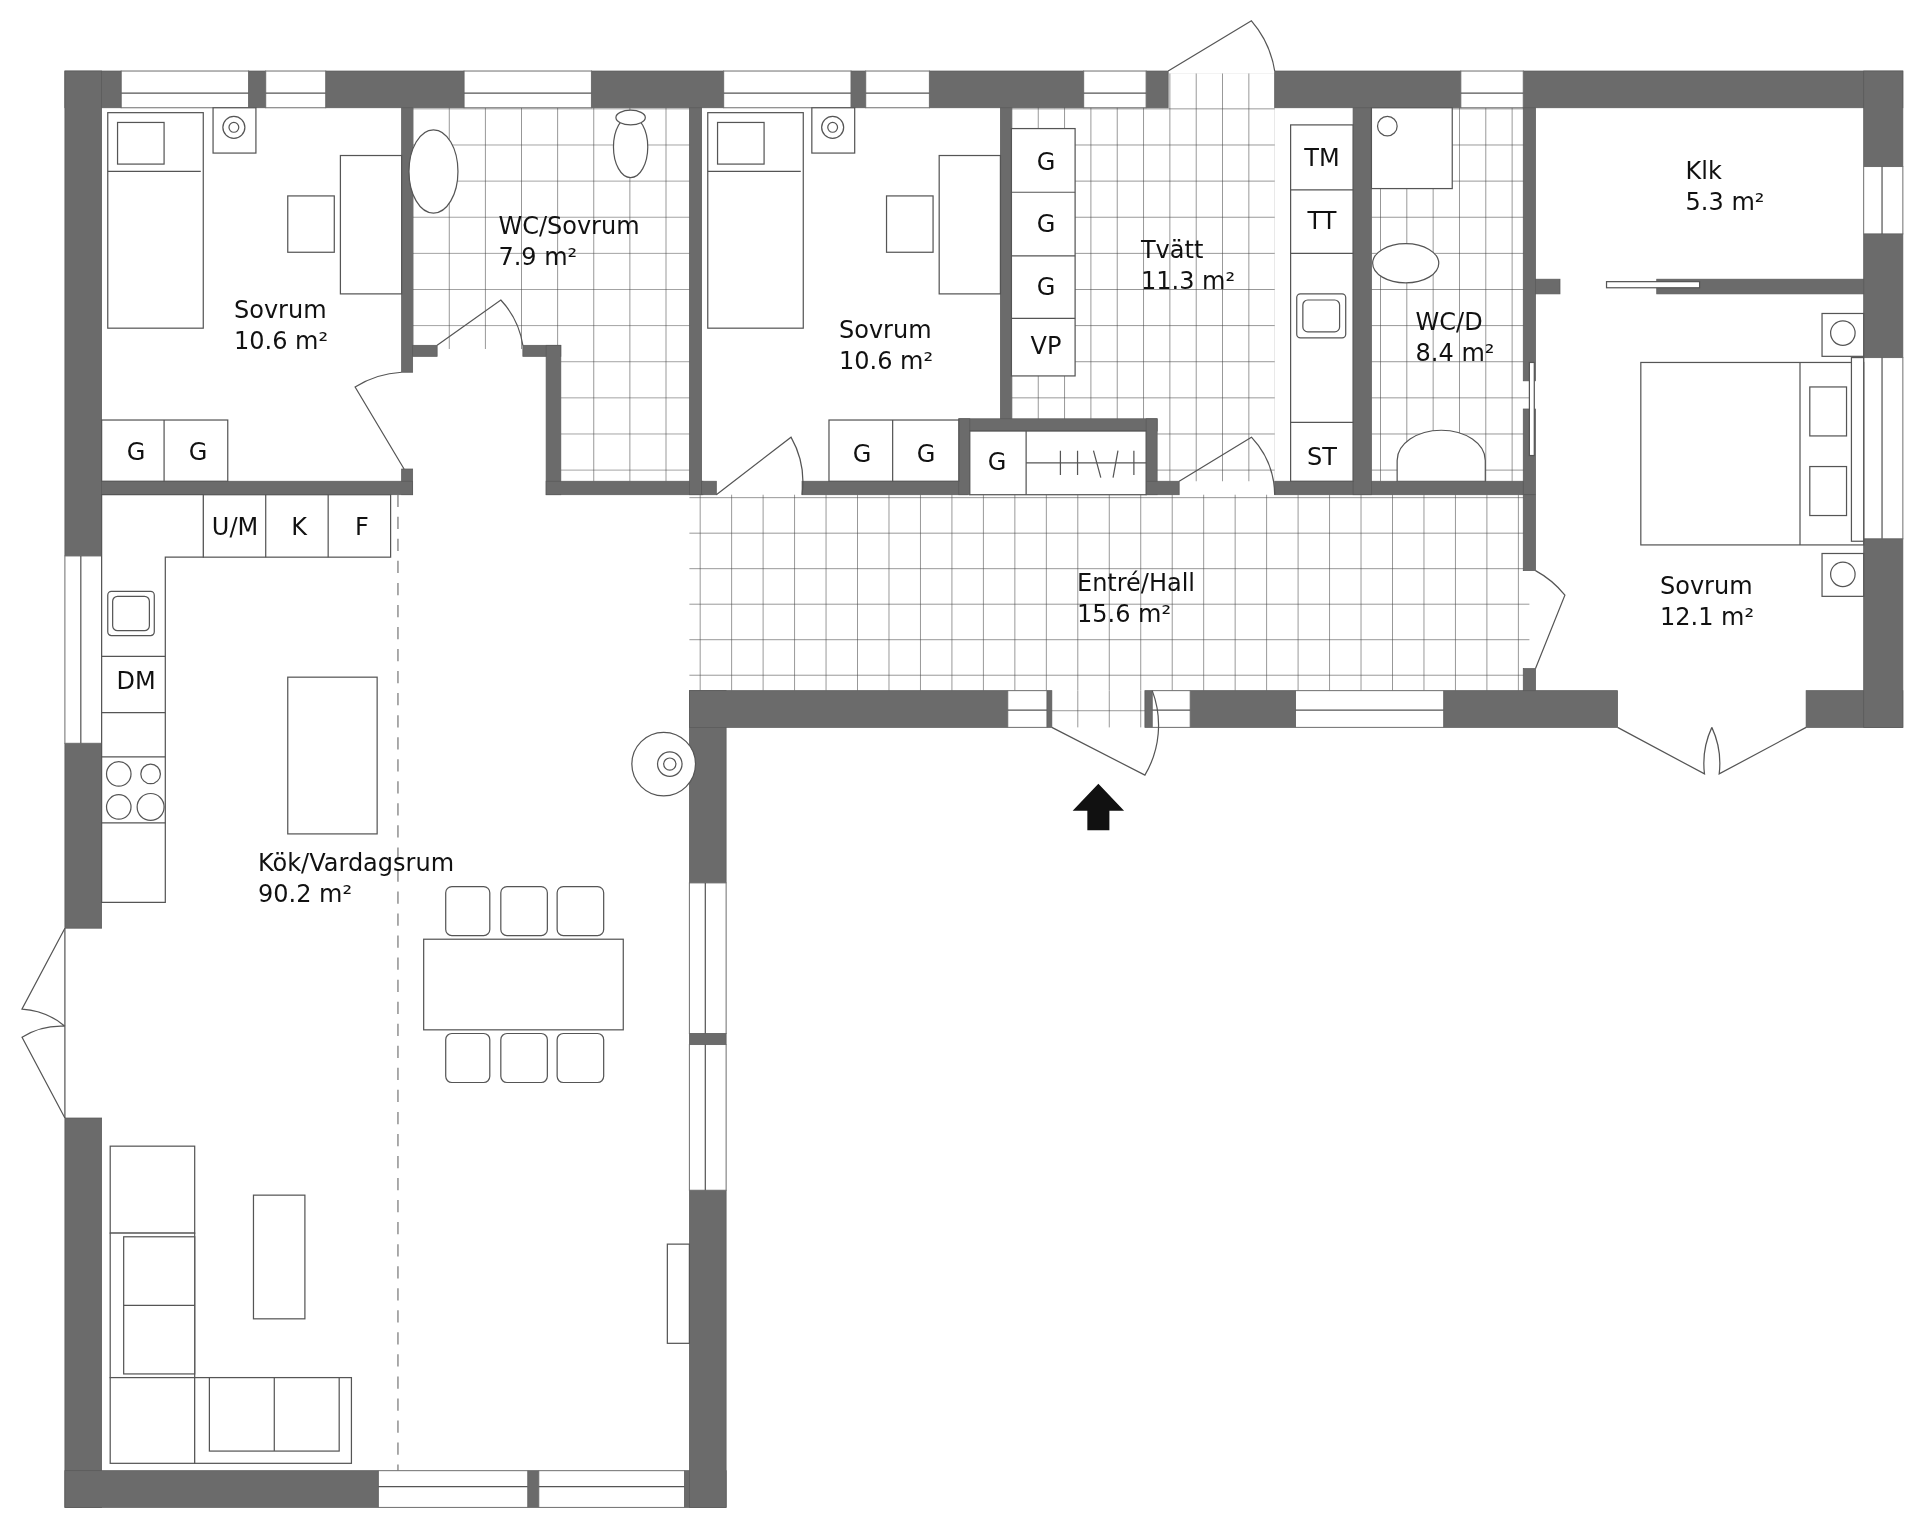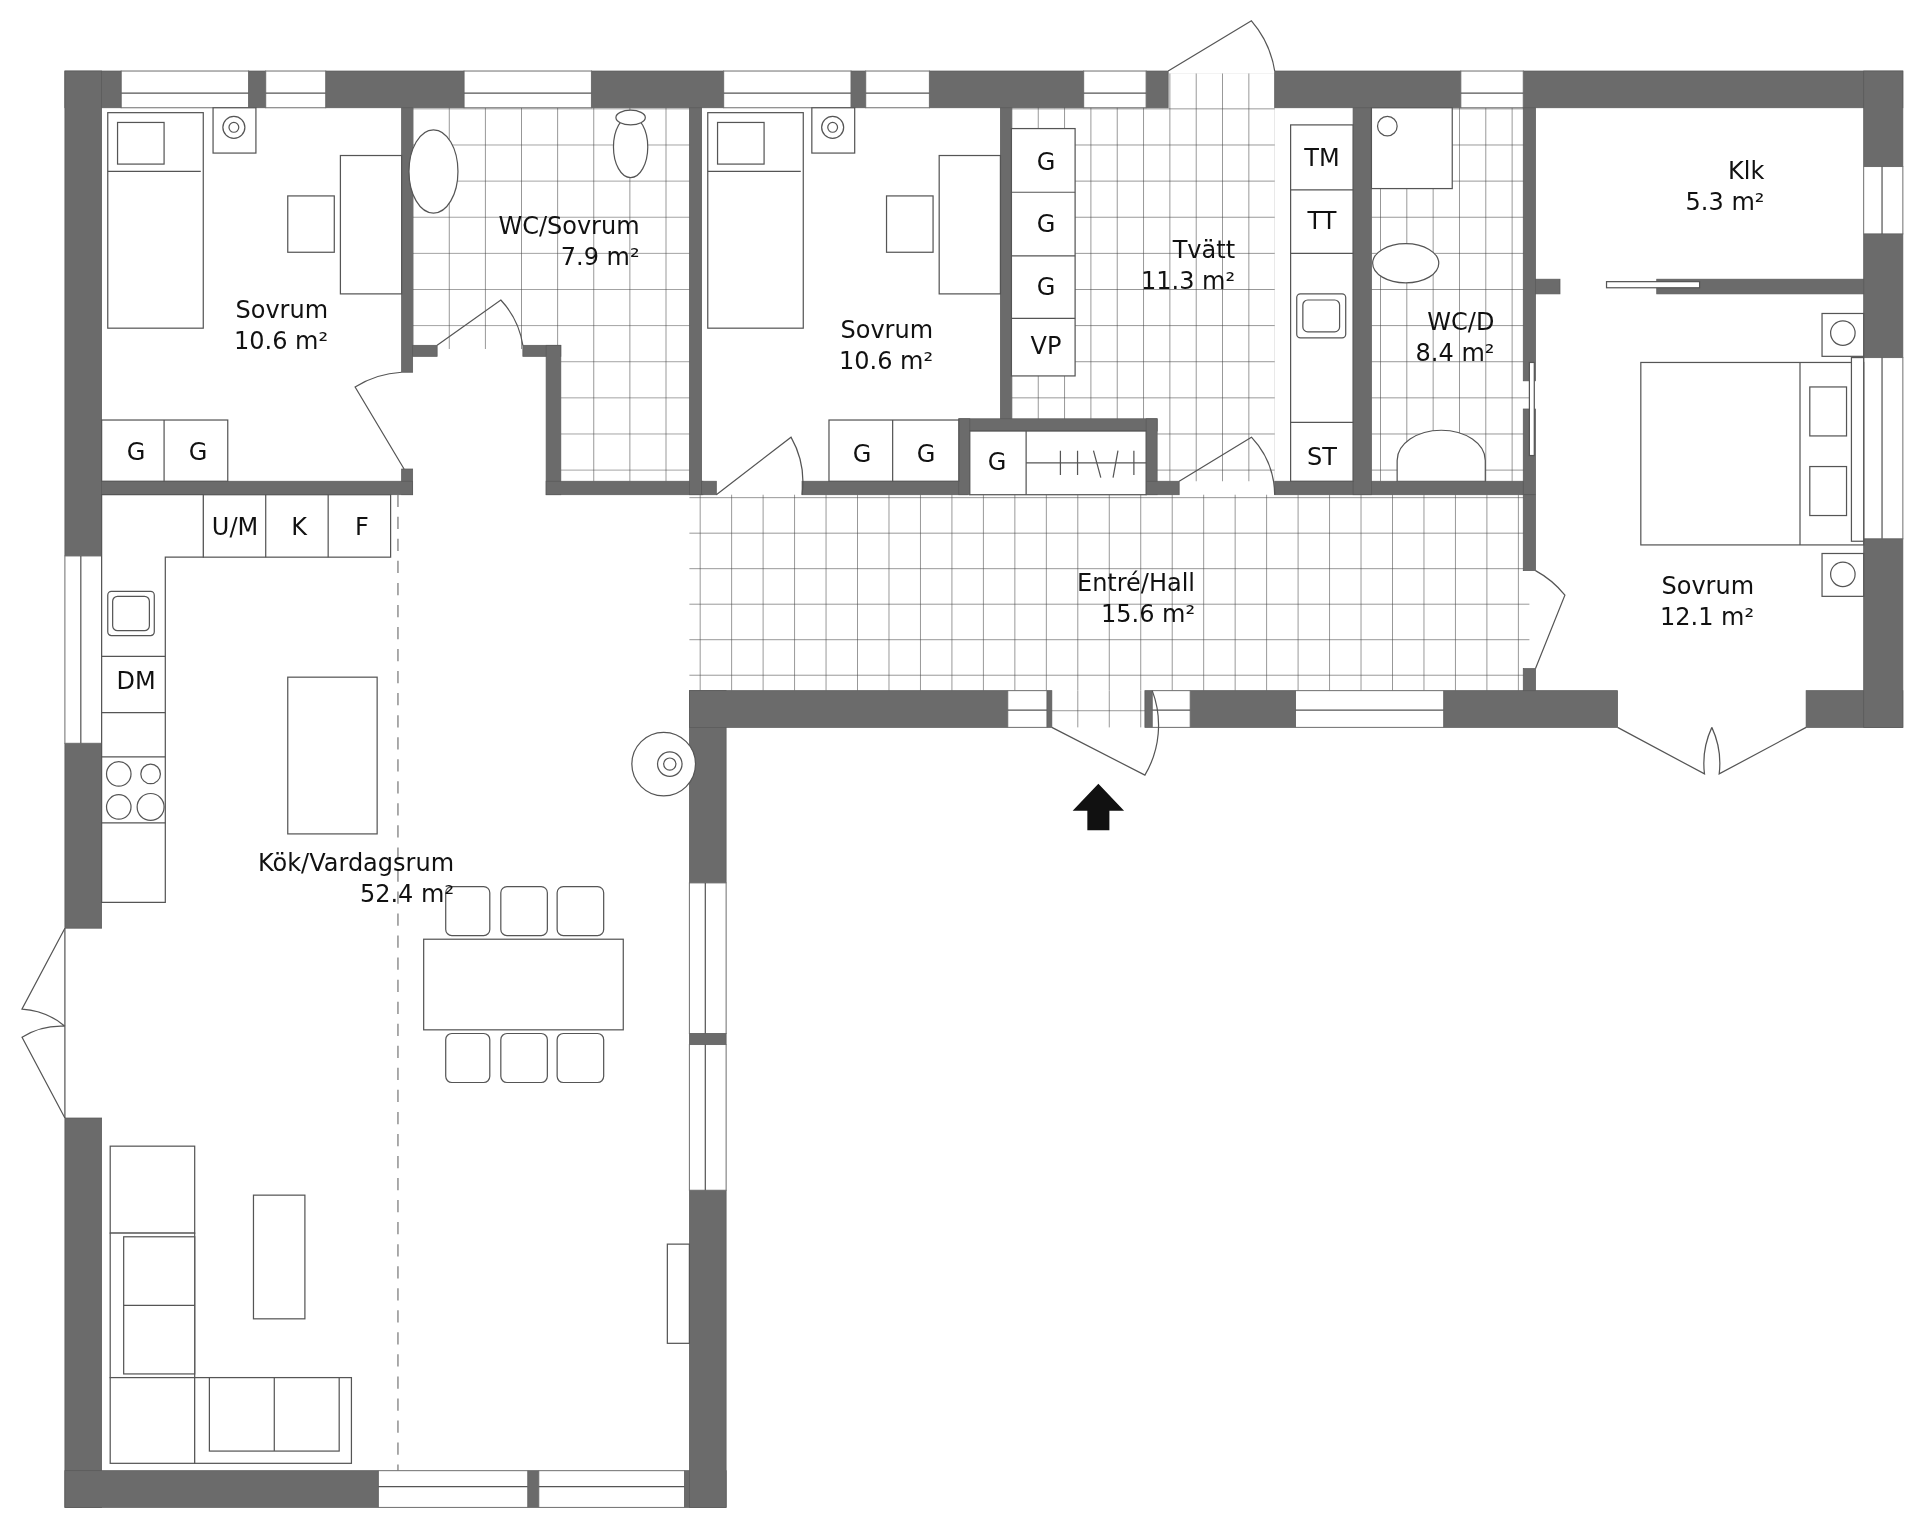--- a/index.html
+++ b/index.html
@@ -4,21 +4,21 @@
 <style>
   html, body { margin: 0; padding: 0; background: #ffffff; }
   body { width: 1920px; height: 1527px; overflow: hidden; position: relative; font-family: "DejaVu Sans", sans-serif; }
   #plan { position: absolute; left: 0; top: 0; width: 1920px; height: 1527px; }
   .wall { fill: #6b6b6b; stroke: #5a5a5a; stroke-width: 0.6; }
   .win { fill: #ffffff; stroke: #6b6b6b; stroke-width: 0.8; }
   .line { fill: none; stroke: #555; stroke-width: 1; }
   .fur { fill: #ffffff; stroke: #555; stroke-width: 1; }
   .tile { stroke: #444; stroke-width: 0.9; }
   .dash { stroke: #777; stroke-width: 1; stroke-dasharray: 10 8; fill: none; }
-  .room-label { position: absolute; text-align: right; color: #111; font-family: "DejaVu Sans", sans-serif; font-size: 24px; line-height: 31px; white-space: nowrap; transform: translateX(-50%); }
+  .room-label { position: absolute; text-align: left; color: #111; font-family: "DejaVu Sans", sans-serif; font-size: 24px; line-height: 31px; white-space: nowrap; transform: translateX(-50%); }
   .fix-label { position: absolute; color: #111; font-family: "DejaVu Sans", sans-serif; font-size: 24px; transform: translate(-50%, -50%); white-space: nowrap; }
 </style>
 </head>
 <body>
 
 <svg id="plan" viewBox="0 0 1568 1247" preserveAspectRatio="none" xmlns="http://www.w3.org/2000/svg">
   <defs>
     <pattern id="tiles" x="0" y="0" width="22" height="22" patternUnits="userSpaceOnUse">
       <rect width="22" height="22" fill="#ffffff"></rect>
       <line x1="0" y1="0" x2="22" y2="0" class="tile"></line>
@@ -328,21 +328,21 @@
 <div class="room-label" style="left:1707px; top:571px;">
   <div>Sovrum</div>
   <div>12.1 m²</div>
 </div>
 <div class="room-label" style="left:1136px; top:568px;">
   <div>Entré/Hall</div>
   <div>15.6 m²</div>
 </div>
 <div class="room-label" style="left:356px; top:848px;">
   <div>Kök/Vardagsrum</div>
-  <div>52.4 m²</div>
+  <div>90.2 m²</div>
 </div>
 
 <span class="fix-label" style="left:136px; top:452px;">G</span>
 <span class="fix-label" style="left:198px; top:452px;">G</span>
 <span class="fix-label" style="left:862px; top:454px;">G</span>
 <span class="fix-label" style="left:926px; top:454px;">G</span>
 <span class="fix-label" style="left:997px; top:462px;">G</span>
 <span class="fix-label" style="left:1046px; top:162px;">G</span>
 <span class="fix-label" style="left:1046px; top:224px;">G</span>
 <span class="fix-label" style="left:1046px; top:287px;">G</span>

